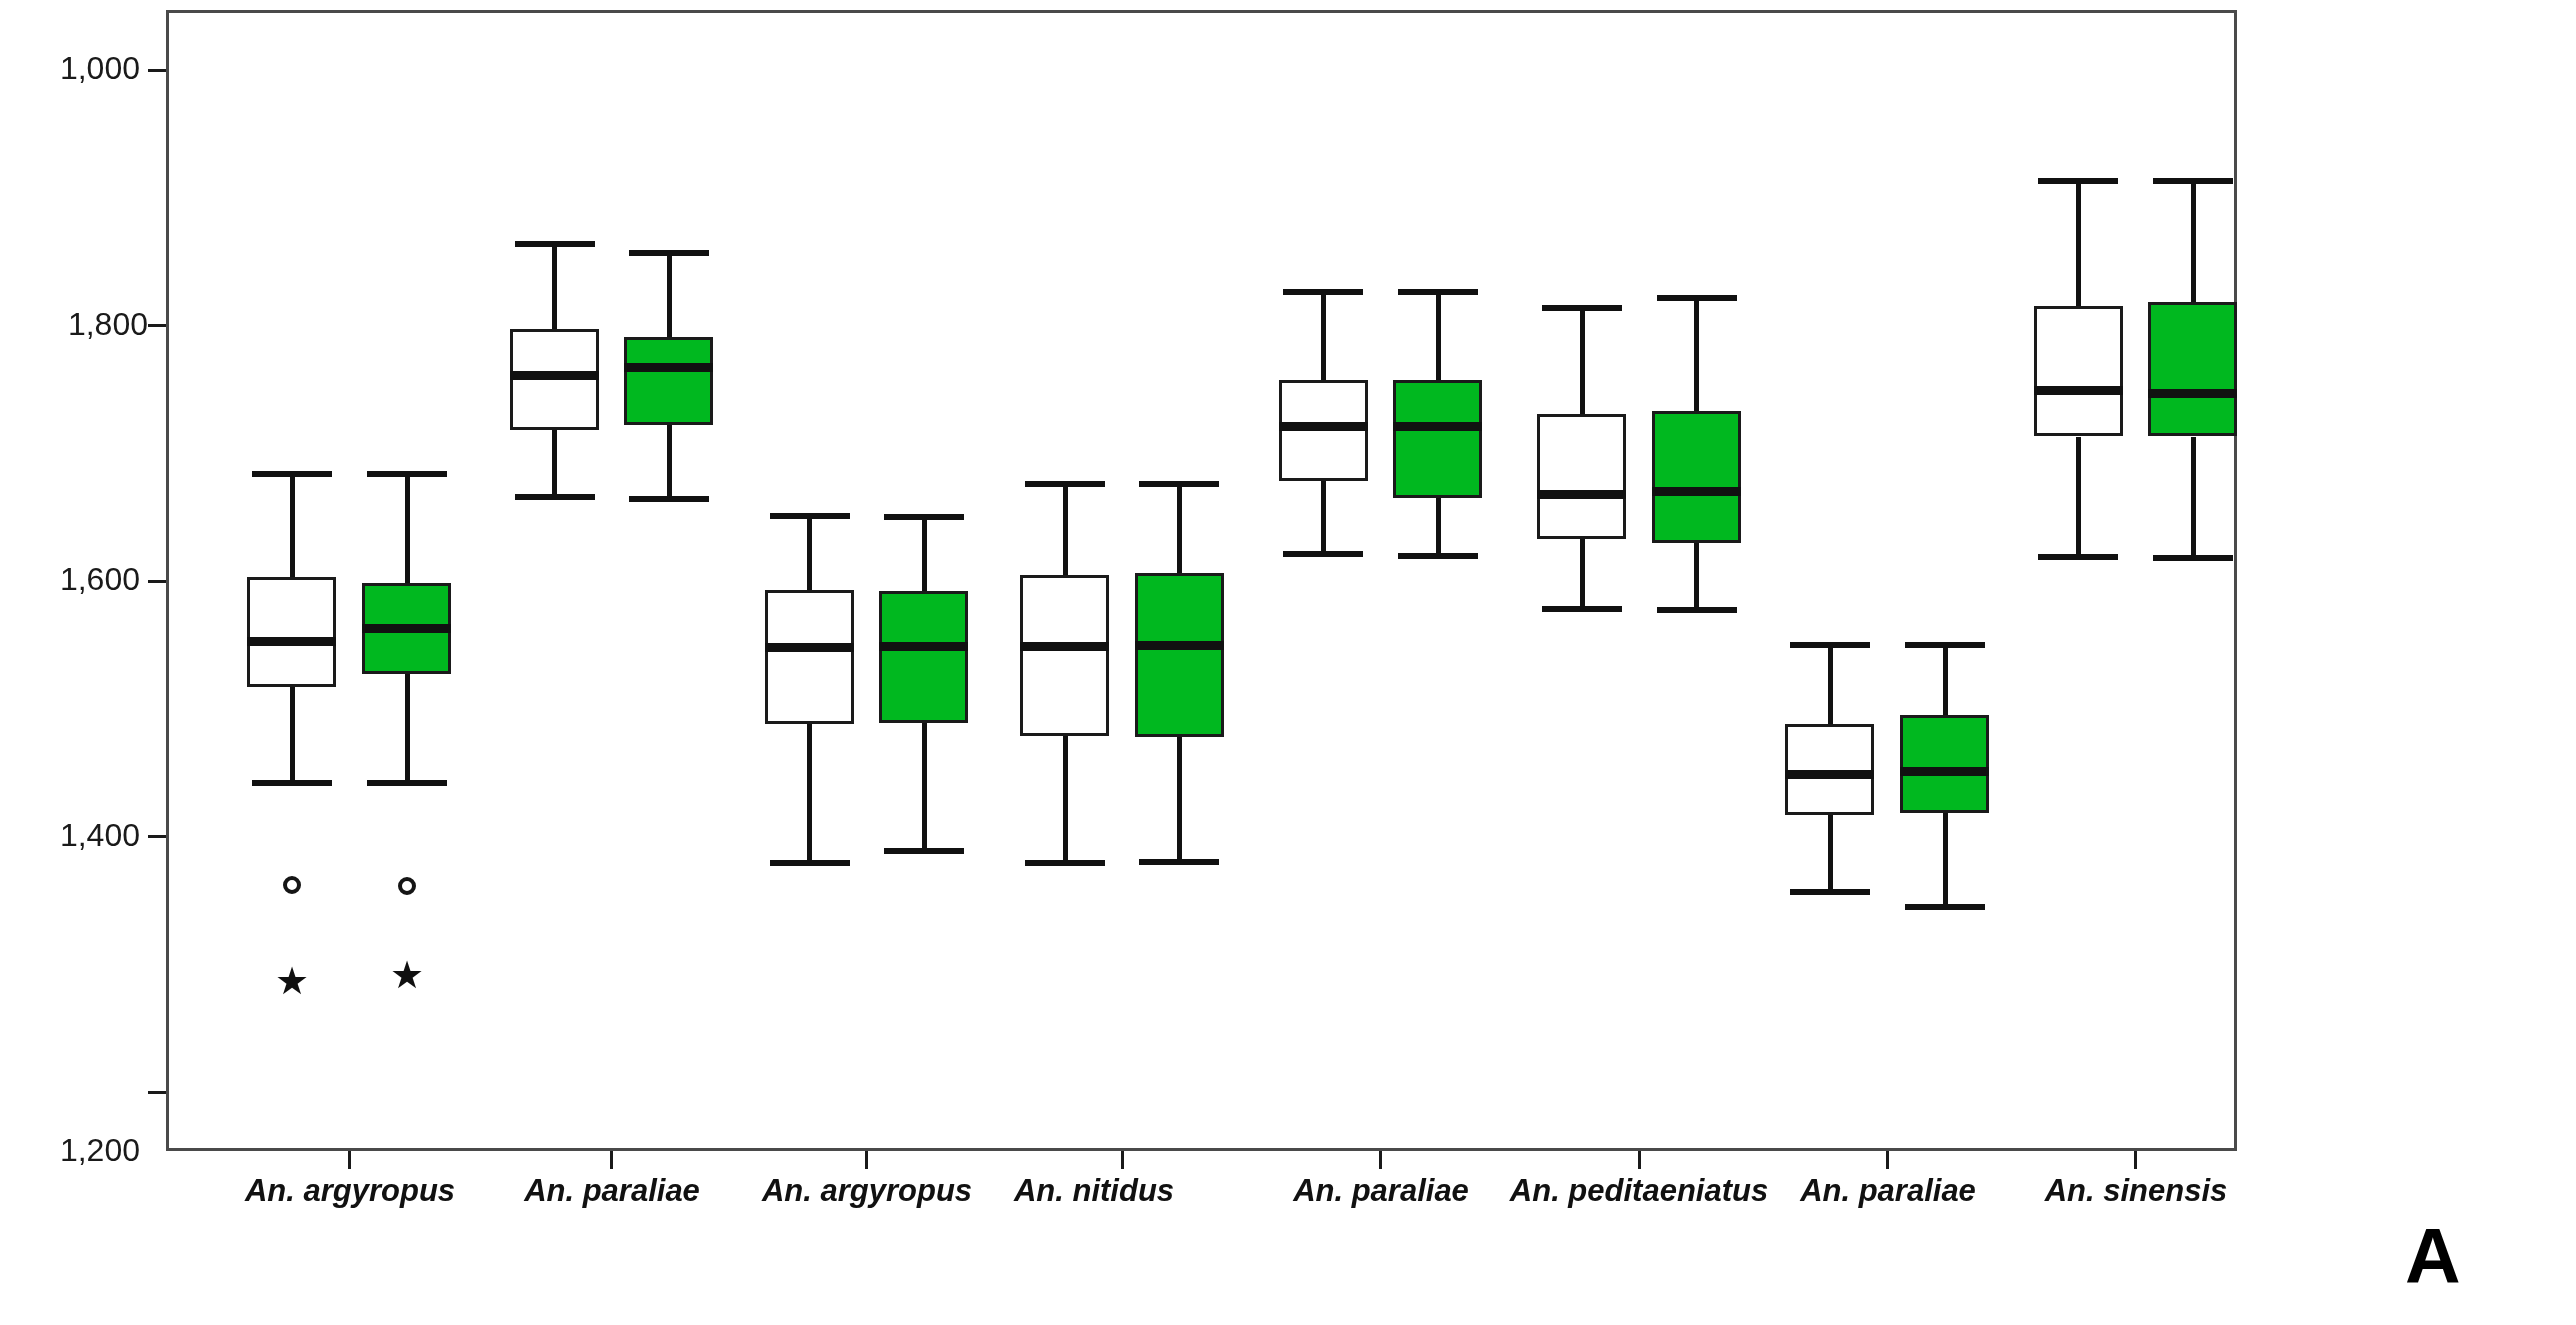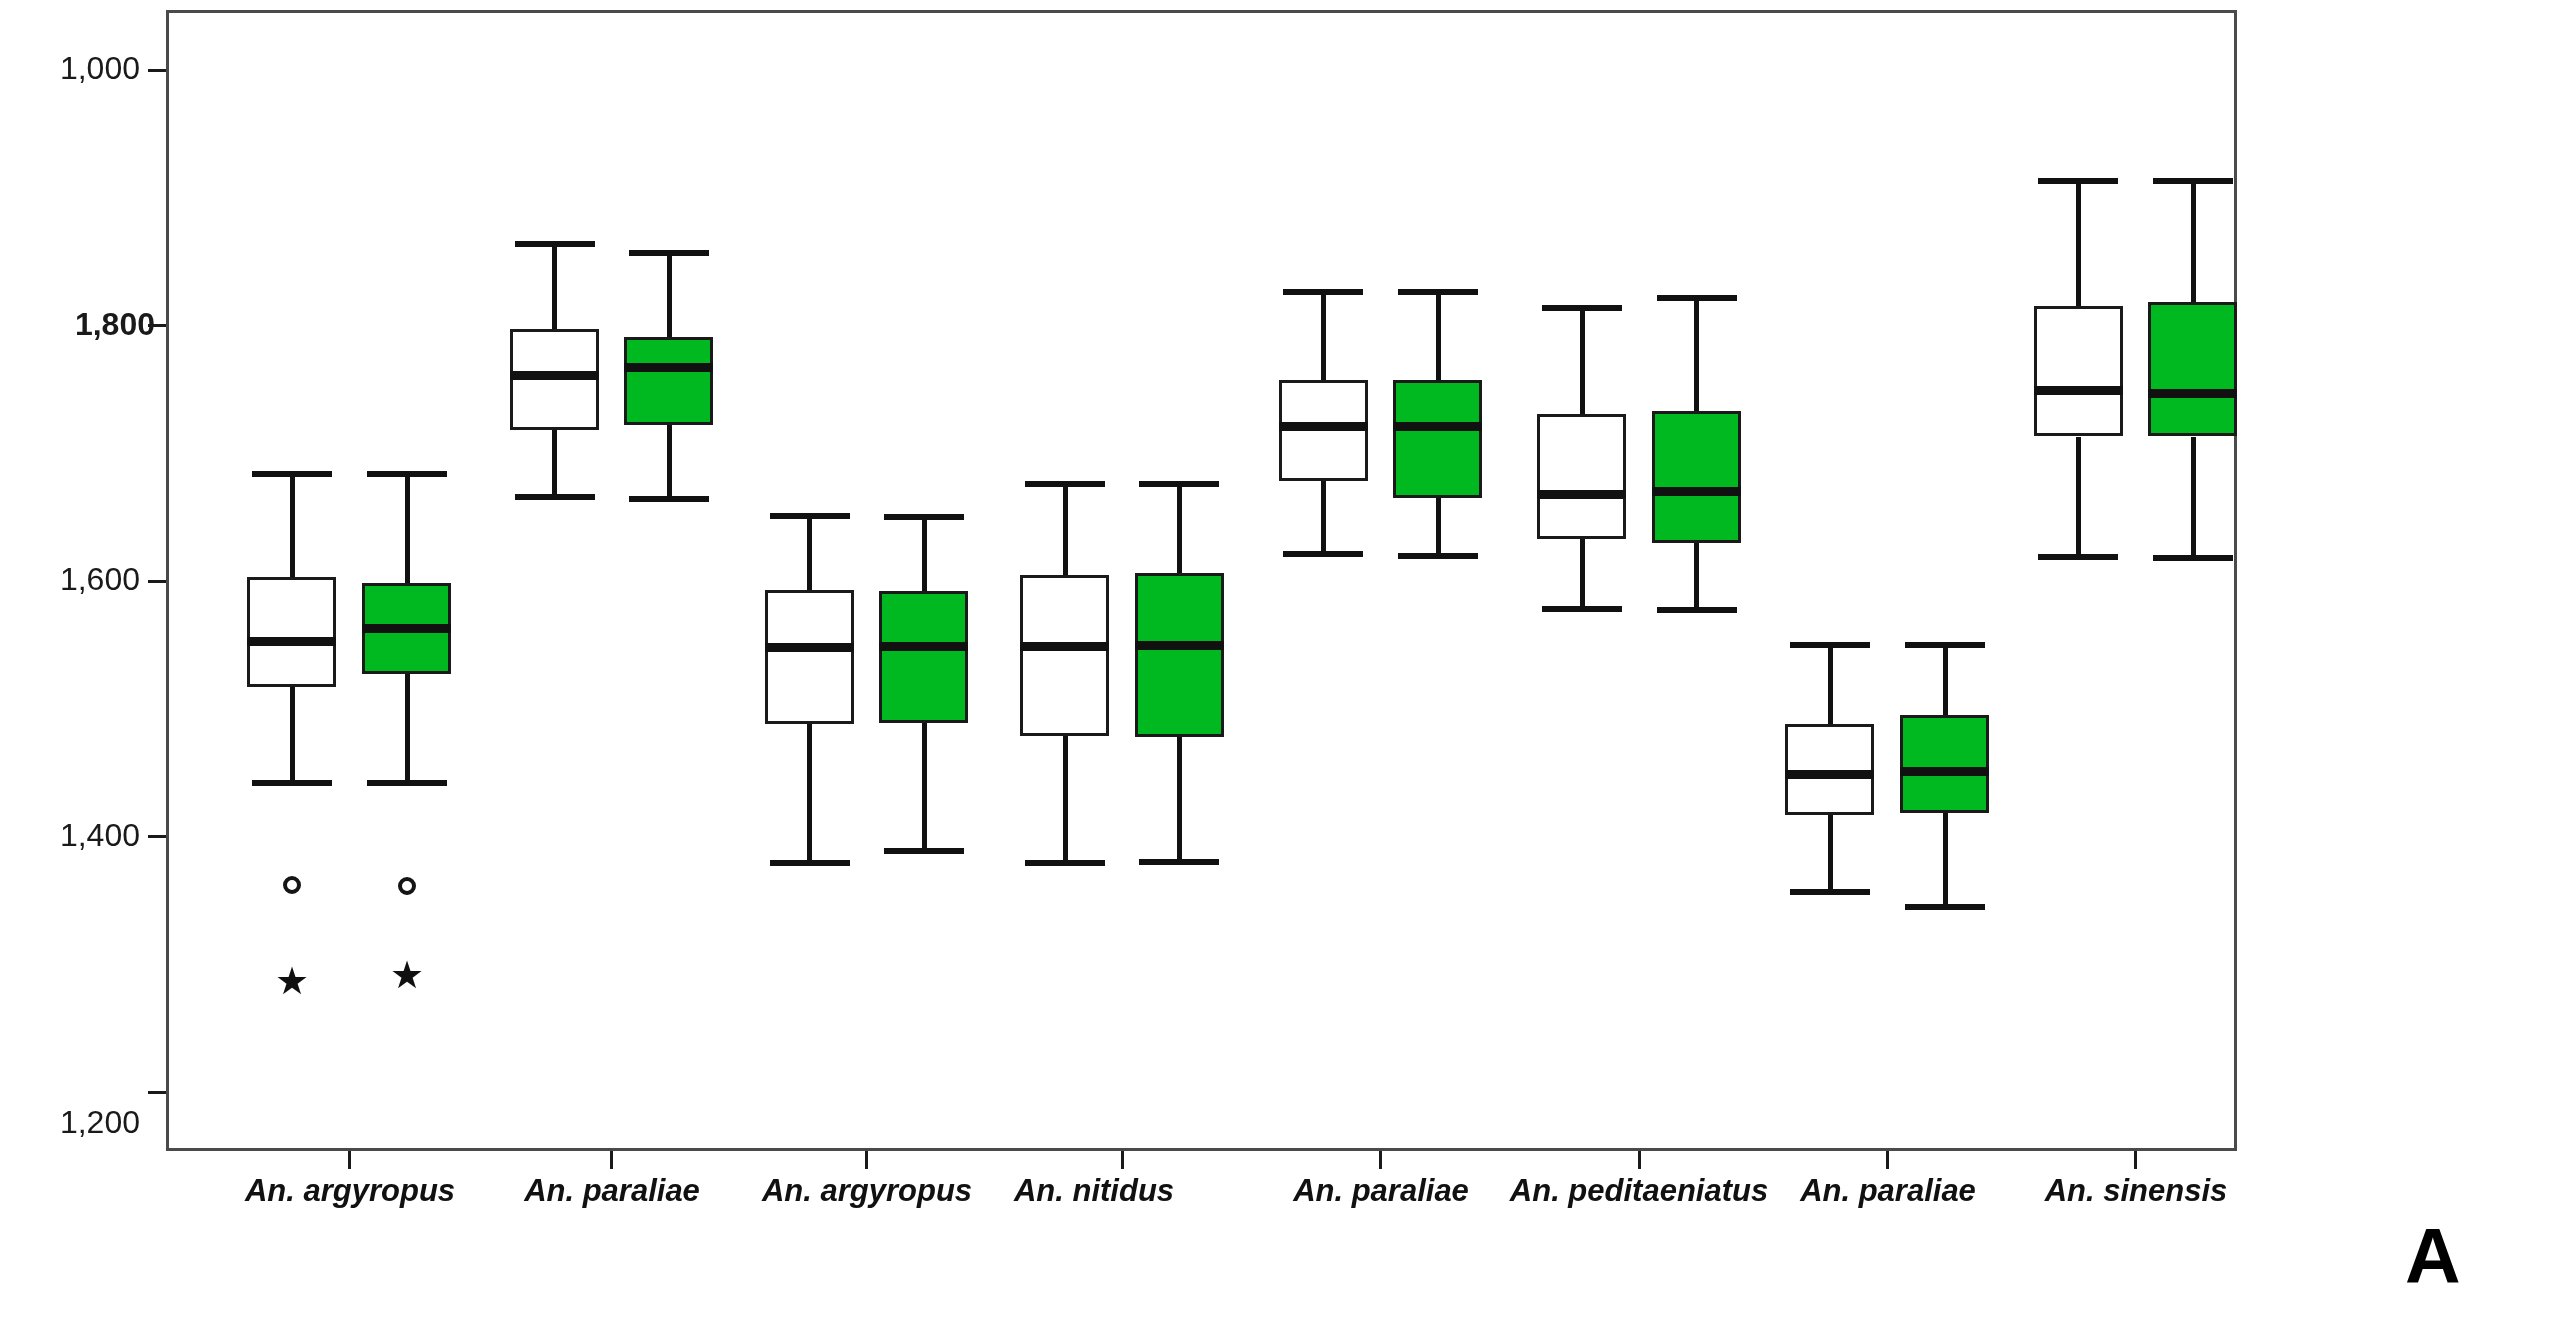--- a/index.html
+++ b/index.html
@@ -161,27 +161,27 @@
 <body>
 
 <div id="figure">
 
   <div id="plot-frame"></div>
 
   <div id="y-axis">
       <div class="y-tick" style="top: 69px;"></div>
       <div class="y-label" style="left: 7px; top: 50px;">1,000</div>
       <div class="y-tick" style="top: 324px;"></div>
-      <div class="y-label" style="left: 22px; top: 306px; font-weight: bold;">1,800</div>
+      <div class="y-label" style="left: 15px; top: 306px;">1,800</div>
       <div class="y-tick" style="top: 580px;"></div>
       <div class="y-label" style="left: 7px; top: 561px;">1,600</div>
       <div class="y-tick" style="top: 835px;"></div>
       <div class="y-label" style="left: 7px; top: 817px;">1,400</div>
       <div class="y-tick" style="top: 1091px;"></div>
-      <div class="y-label" style="left: 7px; top: 1104px;">1,200</div>
+      <div class="y-label" style="left: 7px; top: 1132px;">1,200</div>
     </div>
   <div id="x-axis">
       <div class="x-tick" style="left: 348px;"></div>
       <div class="x-label" style="left: 189px;">An. argyropus</div>
       <div class="x-tick" style="left: 610px;"></div>
       <div class="x-label" style="left: 451px;">An. paraliae</div>
       <div class="x-tick" style="left: 865px;"></div>
       <div class="x-label" style="left: 706px;">An. argyropus</div>
       <div class="x-tick" style="left: 1121px;"></div>
       <div class="x-label" style="left: 933px;">An. nitidus</div>

